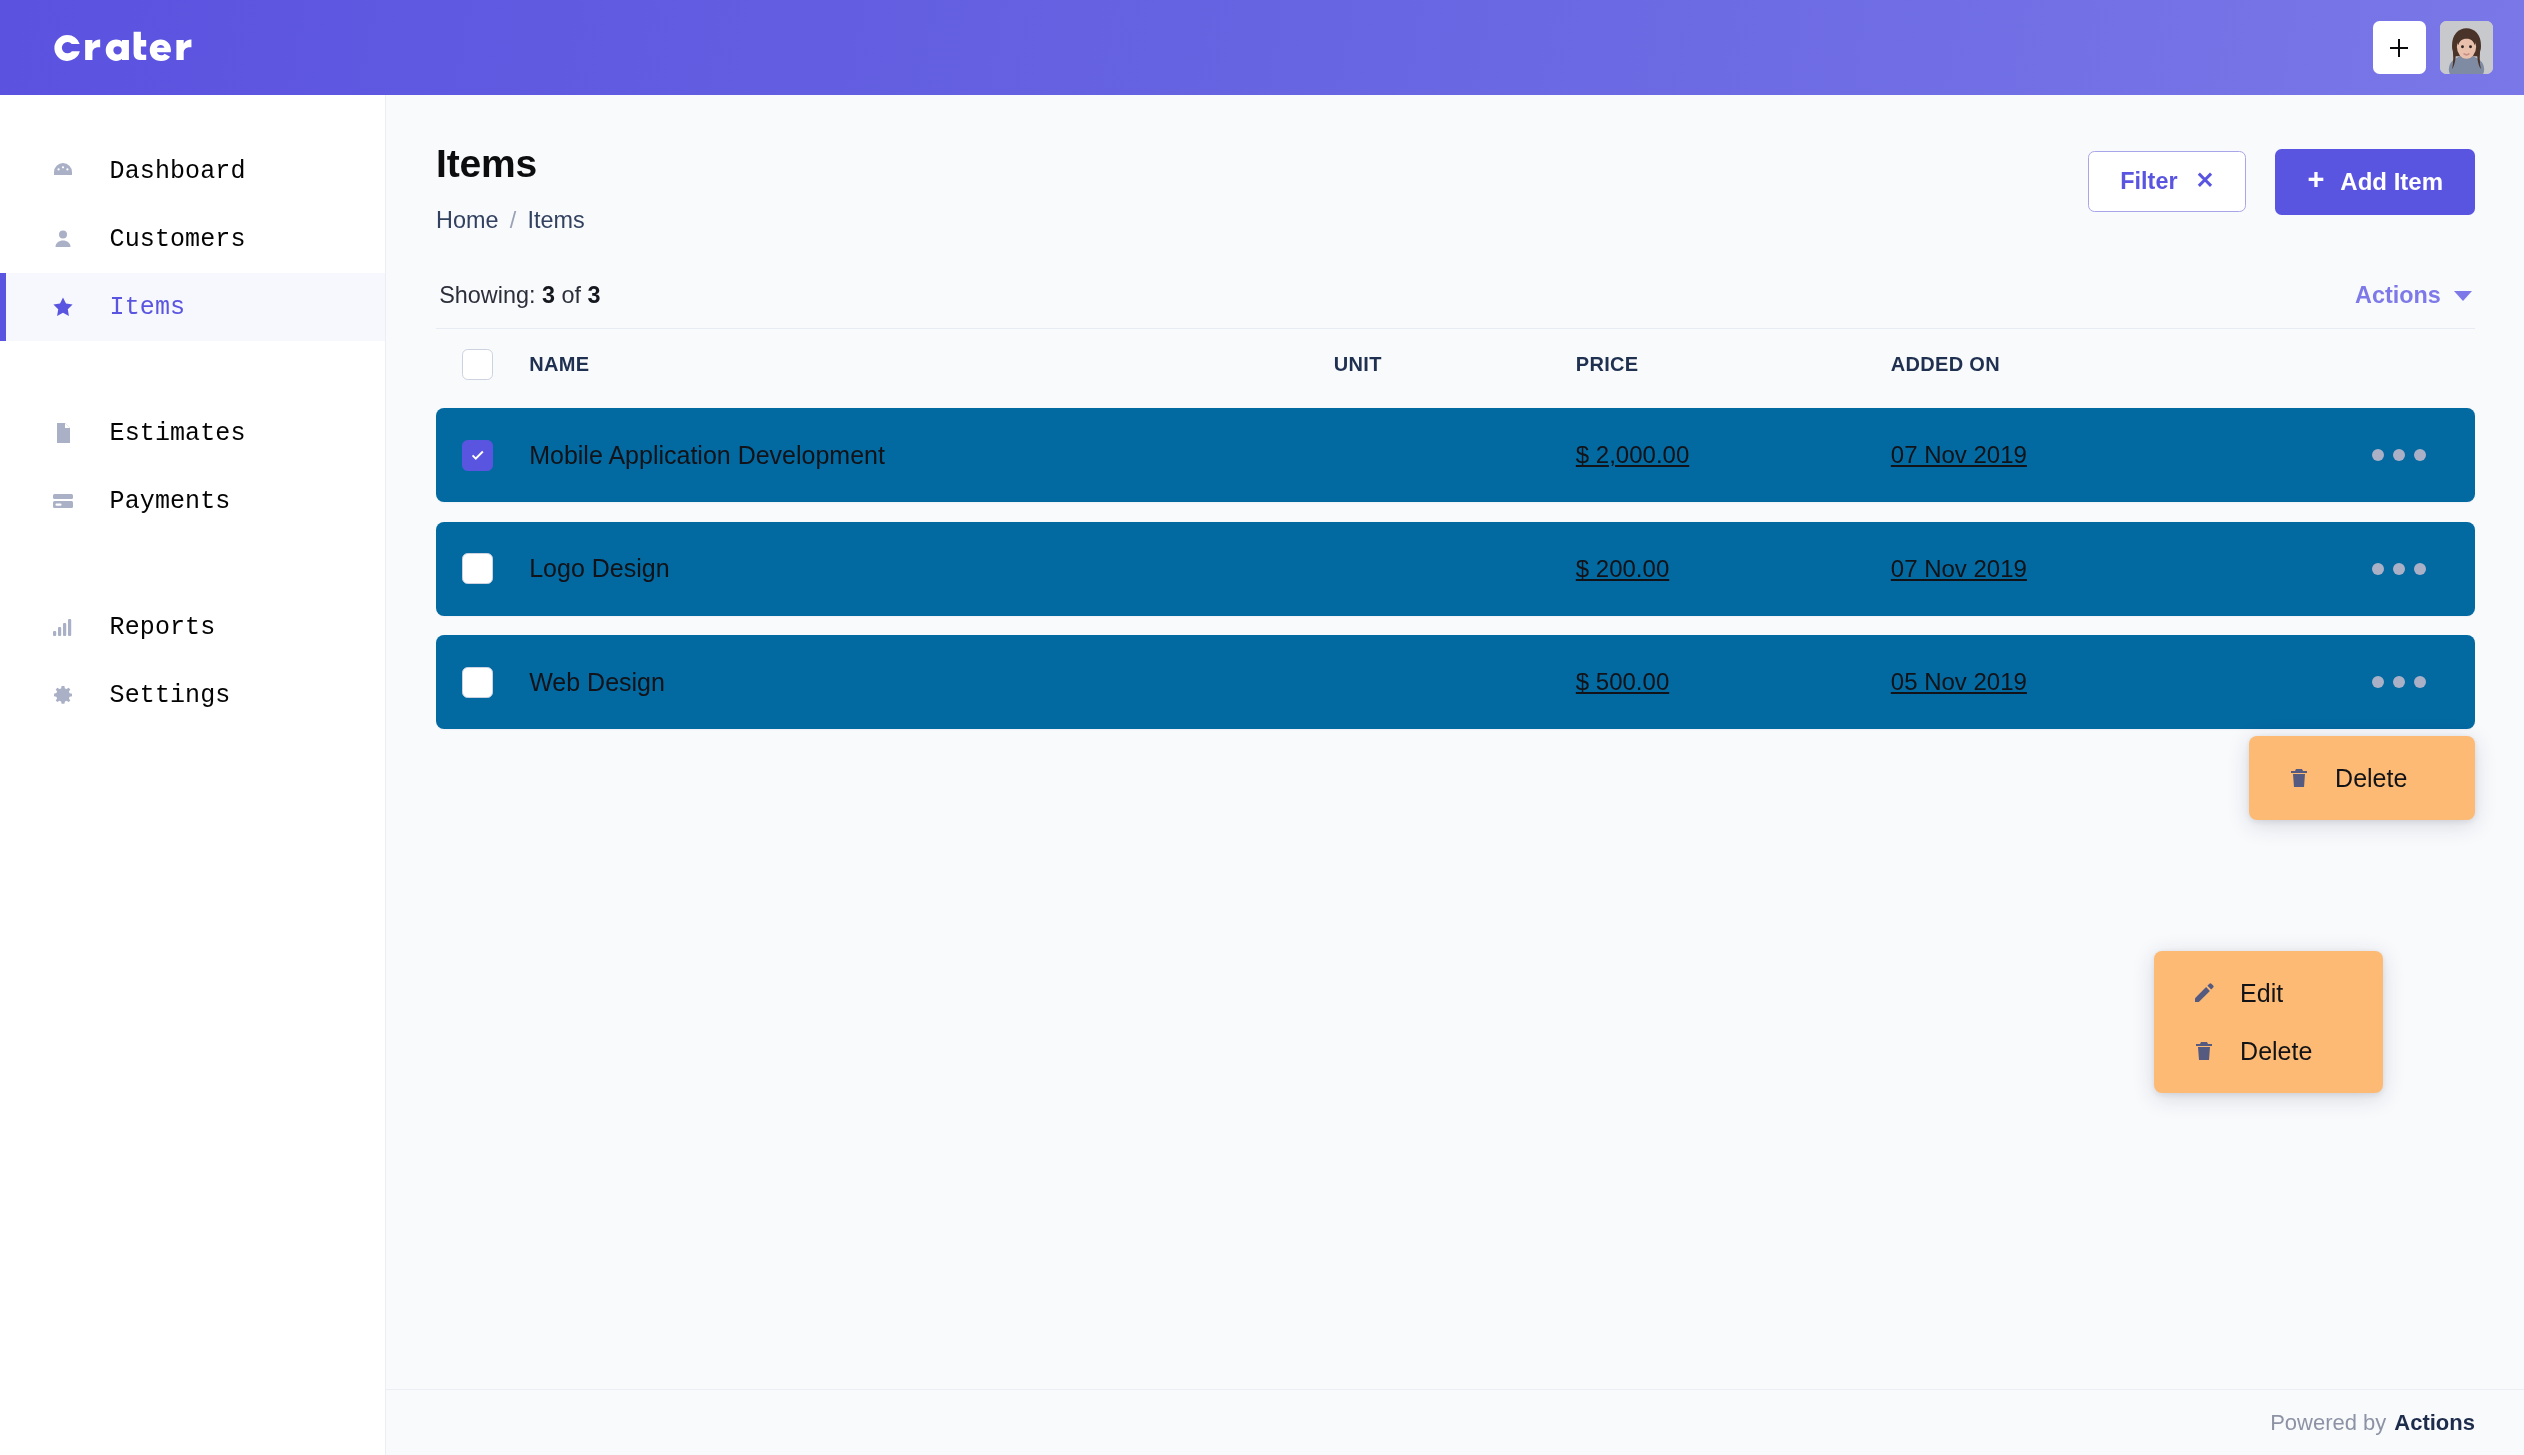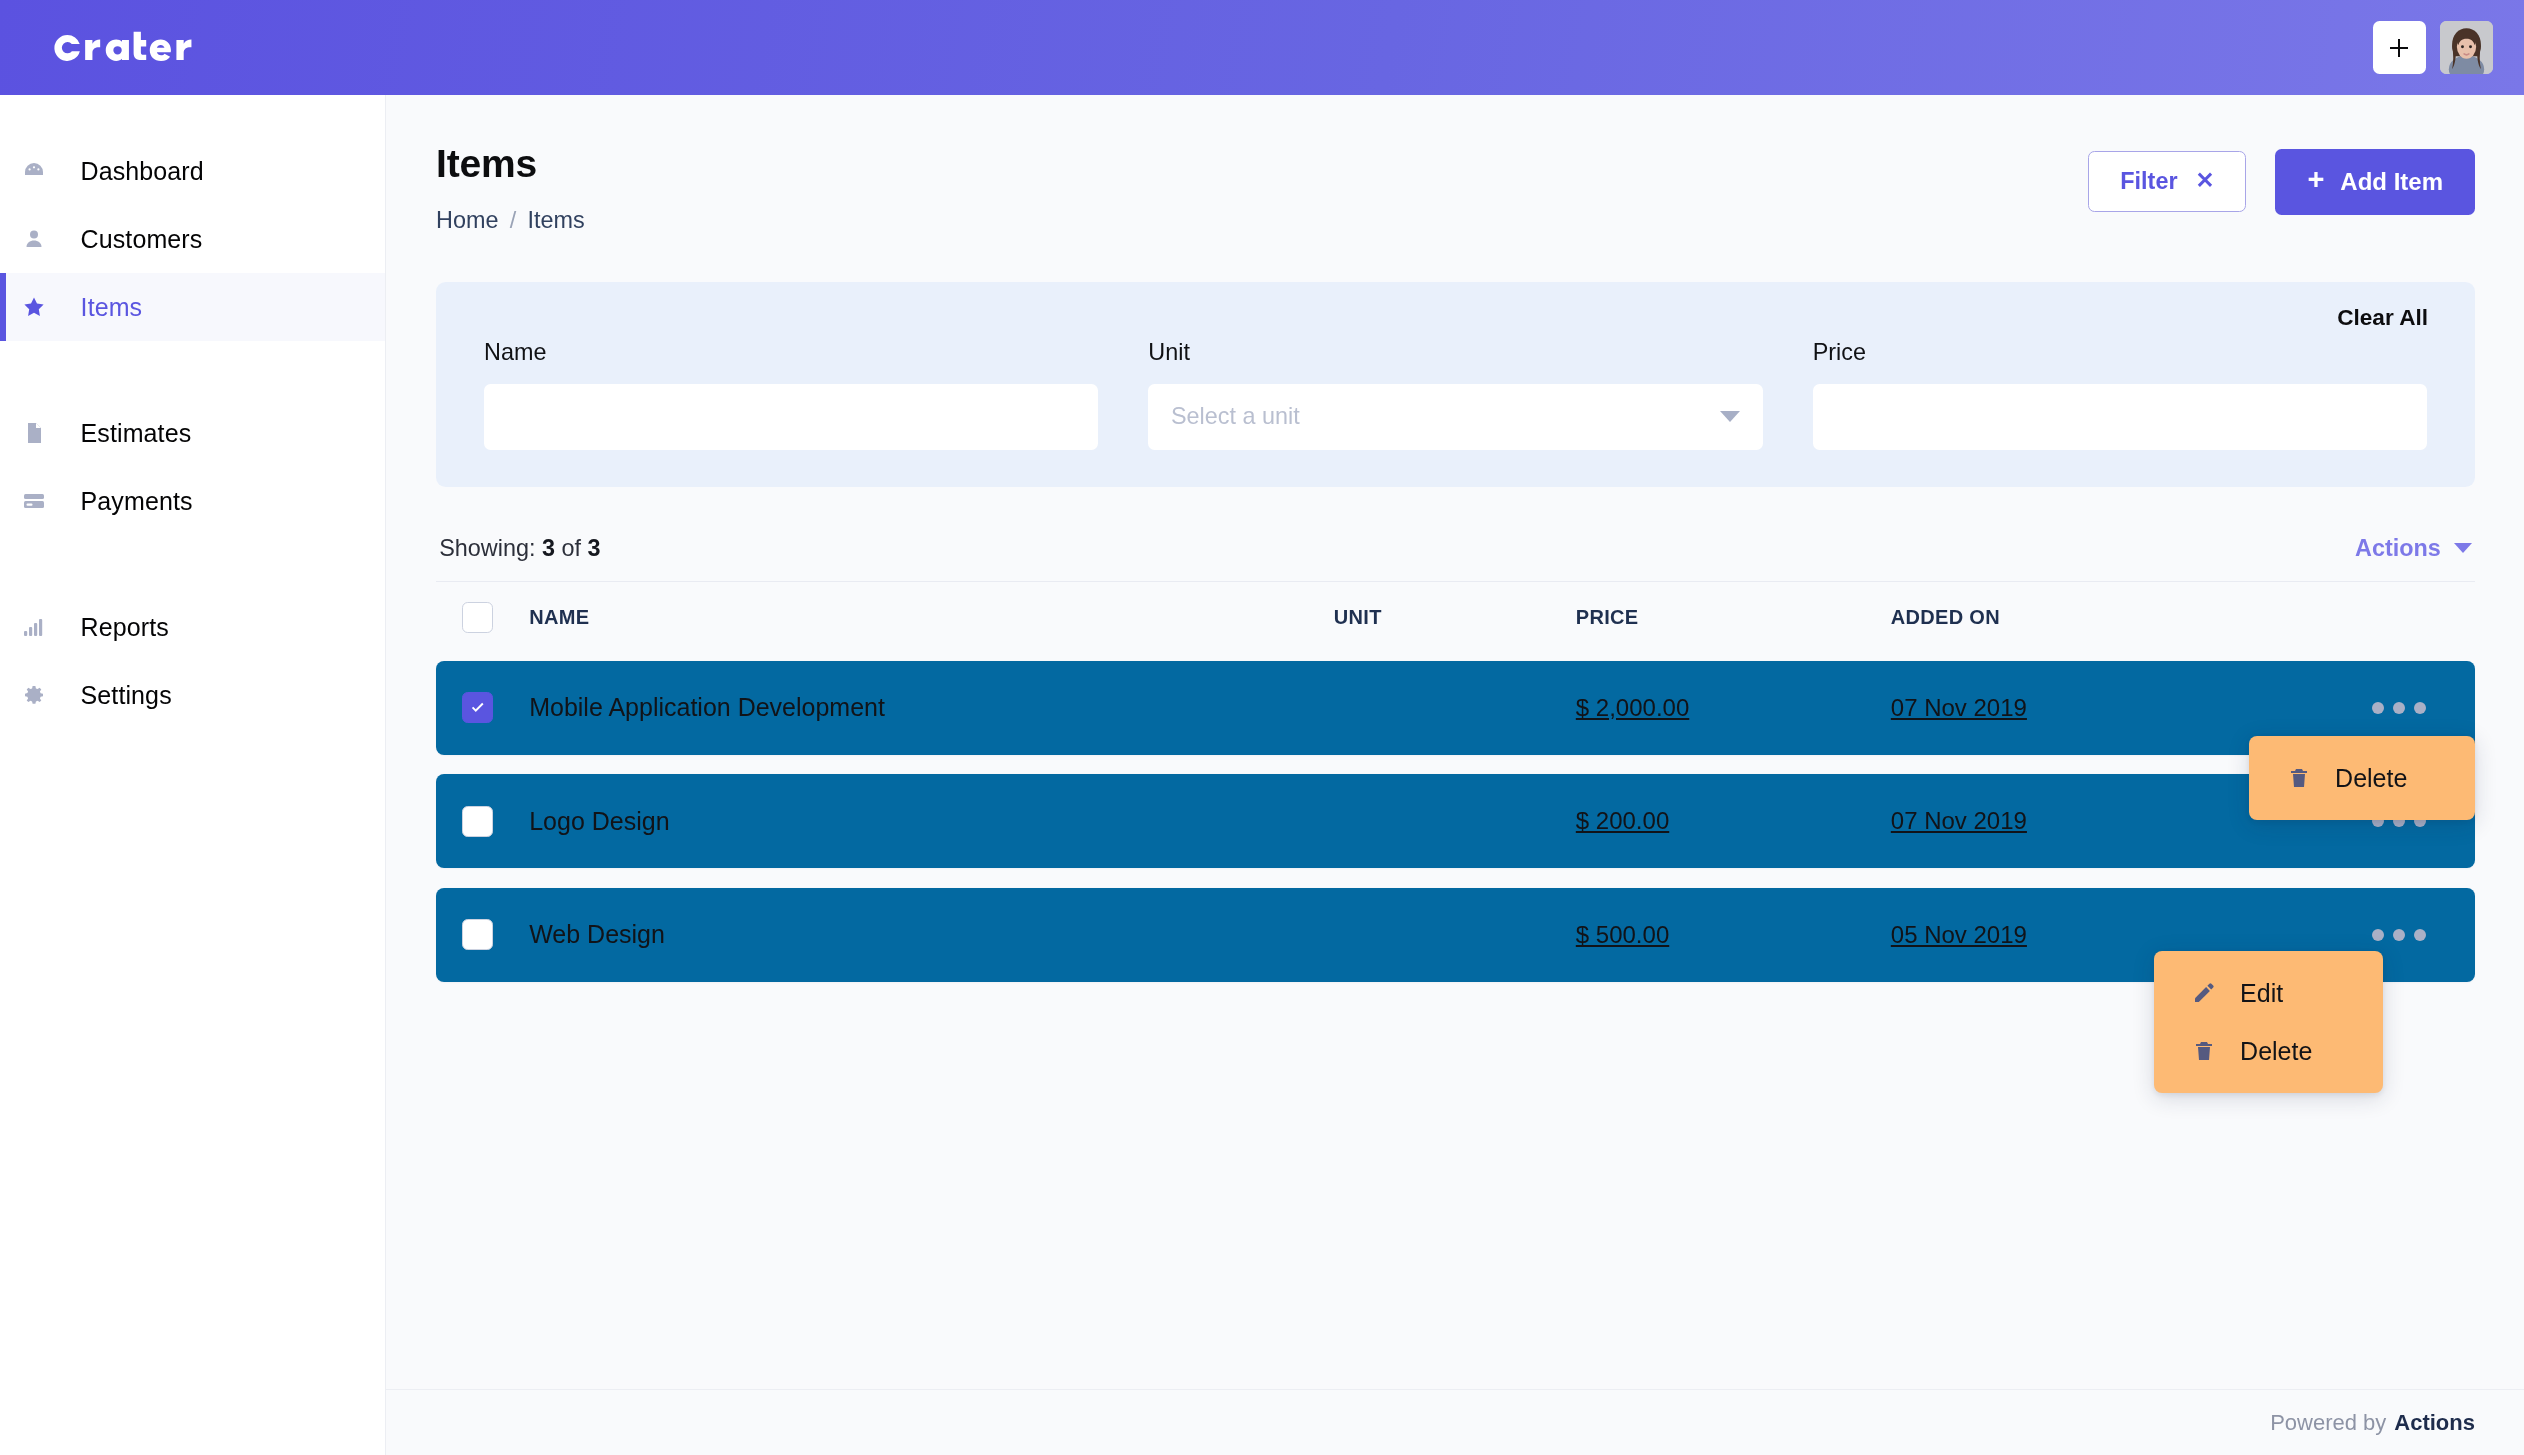--- a/index.html
+++ b/index.html
@@ -40,22 +40,22 @@
   
   .sidebar {
     width: 386px; flex: 0 0 386px; background: #ffffff;
     border-right: 0.8px solid #eceef3;
     padding-top: 42px;
     position: relative; z-index: 20;
   }
   .nav-group { margin-bottom: 0; }
   .nav-item {
     display: flex; align-items: center; height: 68px;
-    padding-left: 22px; position: relative; cursor: pointer;
-    color: #040405; font-size: 25px; letter-spacing: 0.1px;
+    padding-left: 51px; position: relative; cursor: pointer;
+    color: #040405; font-size: 25px; letter-spacing: 0.1px; font-family: Liberation Mono, monospace;
   }
   .nav-item .ico {
     width: 36px; display: flex; align-items: center; justify-content: flex-start;
     margin-right: 22.6px; color: #aab0c6;
   }
   .nav-item .ico svg { width: 24px; height: 24px; display: block; fill: currentColor; }
   .nav-item.active { background: #f7f8fd; color: #5a55e0; }
   .nav-item.active .ico { color: #5a55e0; }
   .nav-item.active::before {
     content: ""; position: absolute; left: 0; top: 0; bottom: 0; width: 5.7px; background: #5a55e0;
@@ -331,40 +331,20 @@
               <span>Filter</span>
               <span class="x">✕</span>
             </button>
             <button class="btn-add">
               <span class="pl">+</span>
               <span>Add Item</span>
             </button>
           </div>
         </div>
 
-        <div class="filters">
-          <div class="clear-all">Clear All</div>
-          <div class="filter-row">
-            <div class="filter-col">
-              <div class="filter-label">Name</div>
-              <input class="filter-input" type="text" placeholder="" style="">
-            </div>
-            <div class="filter-col">
-              <div class="filter-label">Unit</div>
-              <div class="filter-select">
-                <span>Select a unit</span>
-                <span class="caret"></span>
-              </div>
-            </div>
-            <div class="filter-col">
-              <div class="filter-label">Price</div>
-              <input class="filter-input" type="text" placeholder="" style="">
-            </div>
-          </div>
-        </div>
 
         <div class="list-meta">
           <div class="showing">
             <span>Showing:</span>
             <b>3</b>
             <span>of</span>
             <b>3</b>
           </div>
           <div class="actions-btn">
             <span>Actions</span>

